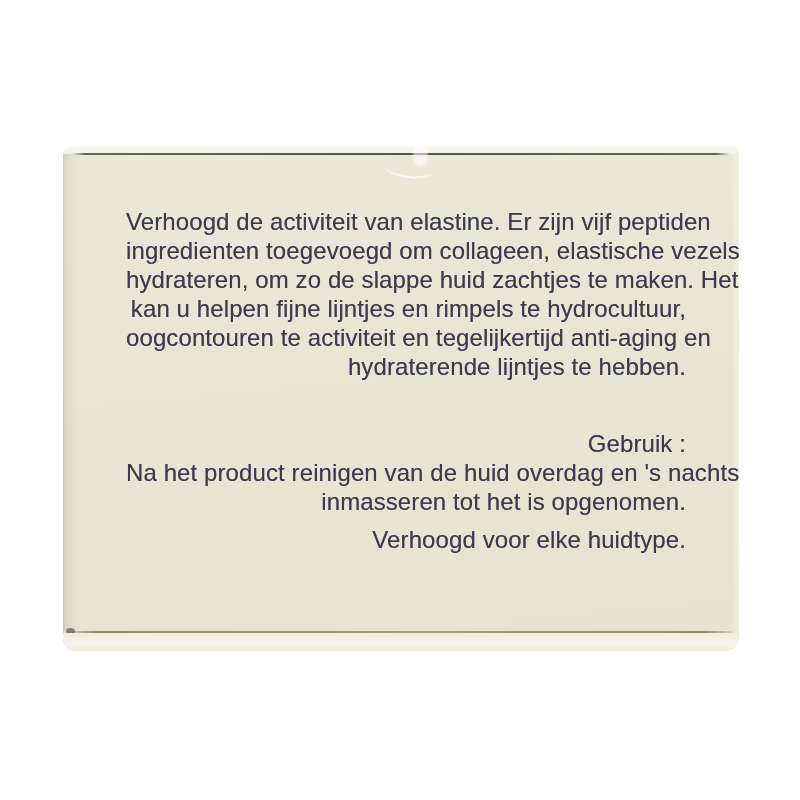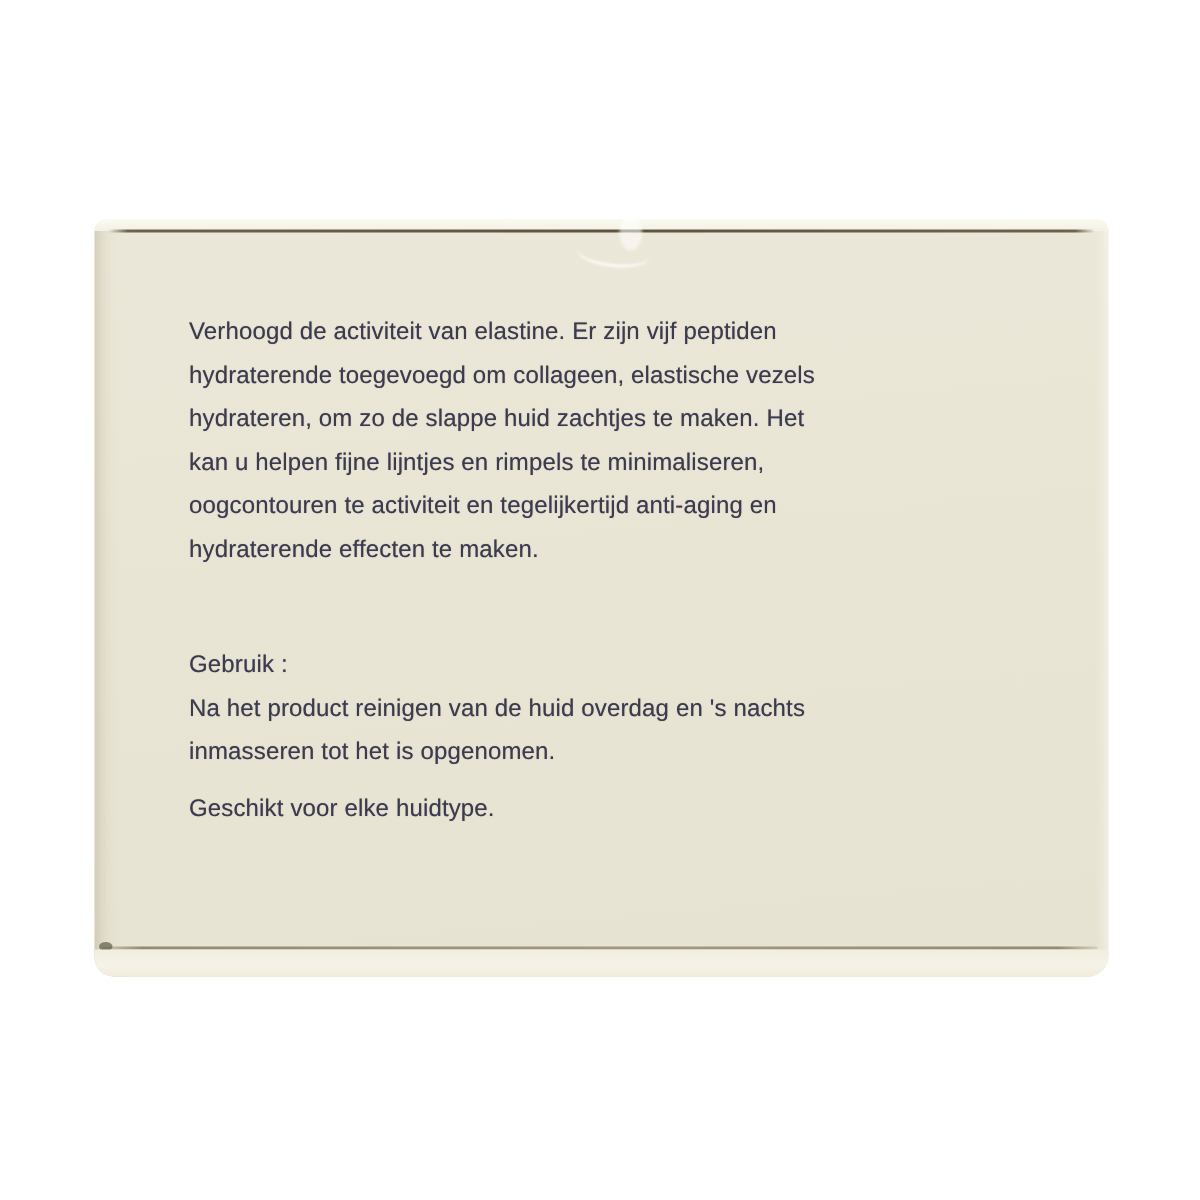--- a/index.html
+++ b/index.html
@@ -110,24 +110,25 @@
     transform: rotate(6deg);
     filter: blur(0.6px);
   }
   
   .panel-text {
     position: absolute;
     left: 63px;
     top: 61px;
     width: 560px;
     color: #3b3b4d;
-    font-size: 16px;
+    font-size: 24px;
     line-height: 29px;
     letter-spacing: 0.1px;
     text-shadow: 0 0 0.6px rgba(59, 59, 77, 0.55);
+    text-align: right;
   }
   .paragraph {
     margin: 0 0 11px 0;
   }
   .paragraph:last-child {
     margin-bottom: 0;
   }
   .usage-block {
     margin-bottom: 9px;
     margin-top: 48px;
@@ -145,35 +146,35 @@
 
     <div class="box-top-flap"></div>
     <div class="box-top-seam"></div>
     <div class="glue-mark"></div>
     <div class="sheen-mark"></div>
 
     <div class="panel-text">
 
       <div class="paragraph">
         <div class="text-line">Verhoogd de activiteit van elastine. Er zijn vijf peptiden</div>
-        <div class="text-line">hydraterende toegevoegd om collageen, elastische vezels</div>
+        <div class="text-line">ingredienten toegevoegd om collageen, elastische vezels</div>
         <div class="text-line">hydrateren, om zo de slappe huid zachtjes te maken. Het</div>
-        <div class="text-line">kan u helpen fijne lijntjes en rimpels te minimaliseren,</div>
+        <div class="text-line">kan u helpen fijne lijntjes en rimpels te hydrocultuur,</div>
         <div class="text-line">oogcontouren te activiteit en tegelijkertijd anti-aging en</div>
-        <div class="text-line">hydraterende effecten te maken.</div>
+        <div class="text-line">hydraterende lijntjes te hebben.</div>
       </div>
 
       <div class="paragraph usage-block">
         <div class="text-line">Gebruik :</div>
         <div class="text-line">Na het product reinigen van de huid overdag en 's nachts</div>
         <div class="text-line">inmasseren tot het is opgenomen.</div>
       </div>
 
       <div class="paragraph">
-        <div class="text-line">Geschikt voor elke huidtype.</div>
+        <div class="text-line">Verhoogd voor elke huidtype.</div>
       </div>
 
     </div>
 
     <div class="box-bottom-seam"></div>
     <div class="seam-corner-mark"></div>
     <div class="box-bottom-flap"></div>
 
   </div>
 

